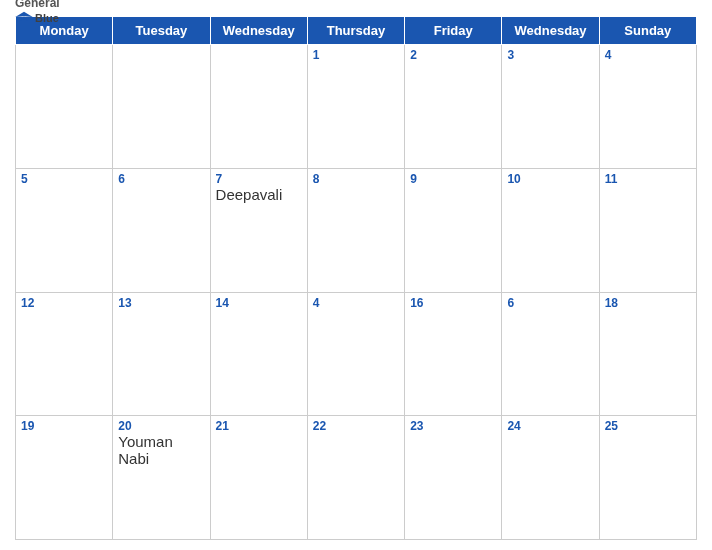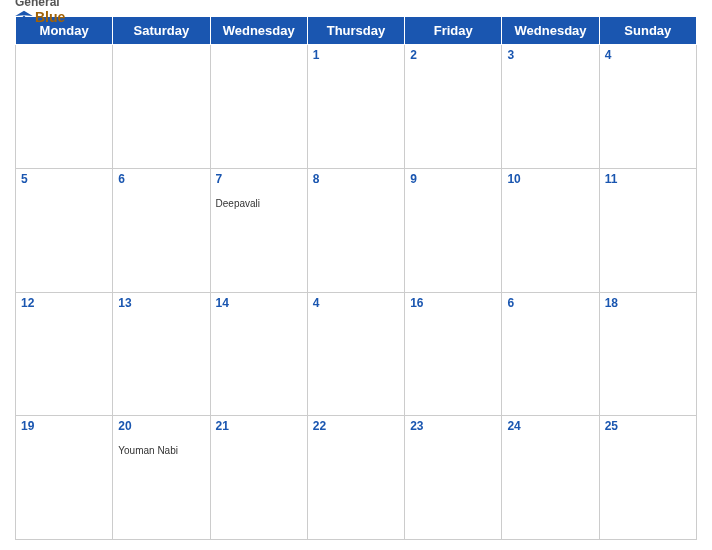--- a/index.html
+++ b/index.html
@@ -27,25 +27,25 @@
       display: flex;
       flex-direction: column;
       align-items: flex-start;
     }
     .logo-text-general {
       font-size: 12px;
       color: #555;
       font-weight: bold;
     }
     .logo-text-blue {
-      font-size: 14px;
-      color: #a16207;
-      font-weight: bold;
-      display: flex;
-      align-items: flex-start;
+      font-size: 11px;
+      color: #404040;
+      font-weight: bold;
+      display: flex;
+      align-items: flex-end;
       gap: 2px;
     }
     .logo-bird {
       width: 18px;
       height: 14px;
     }
     .country-label {
       position: absolute;
       right: 0;
       font-size: 13px;
@@ -79,23 +79,23 @@
       padding: 3px 5px;
       height: 78px;
       width: calc(100% / 7);
     }
     .day-num {
       font-size: 12px;
       color: #1a56b0;
       font-weight: bold;
     }
     .holiday-name {
-      font-size: 10px;
+      font-size: 15px;
       color: #333;
-      margin-top: 12px;
+      margin-top: 0;
     }
     .empty-cell {
       background: #fff;
     }
   </style>
 </head>
 <body>
 
 <div class="header">
   <div class="logo">
@@ -109,21 +109,21 @@
     </span>
   </div>
   <h1 class="title"></h1>
   <span class="country-label"></span>
 </div>
 
 <table class="calendar">
   <thead>
     <tr>
     <th>Monday</th>
-        <th>Saturday</th>
+        <th>Tuesday</th>
         <th>Wednesday</th>
         <th>Thursday</th>
         <th>Friday</th>
         <th>Wednesday</th>
         <th>Sunday</th>
       </tr>
   </thead>
   <tbody id="calendar-body">
   <tr>
         <td class="empty-cell"></td>

